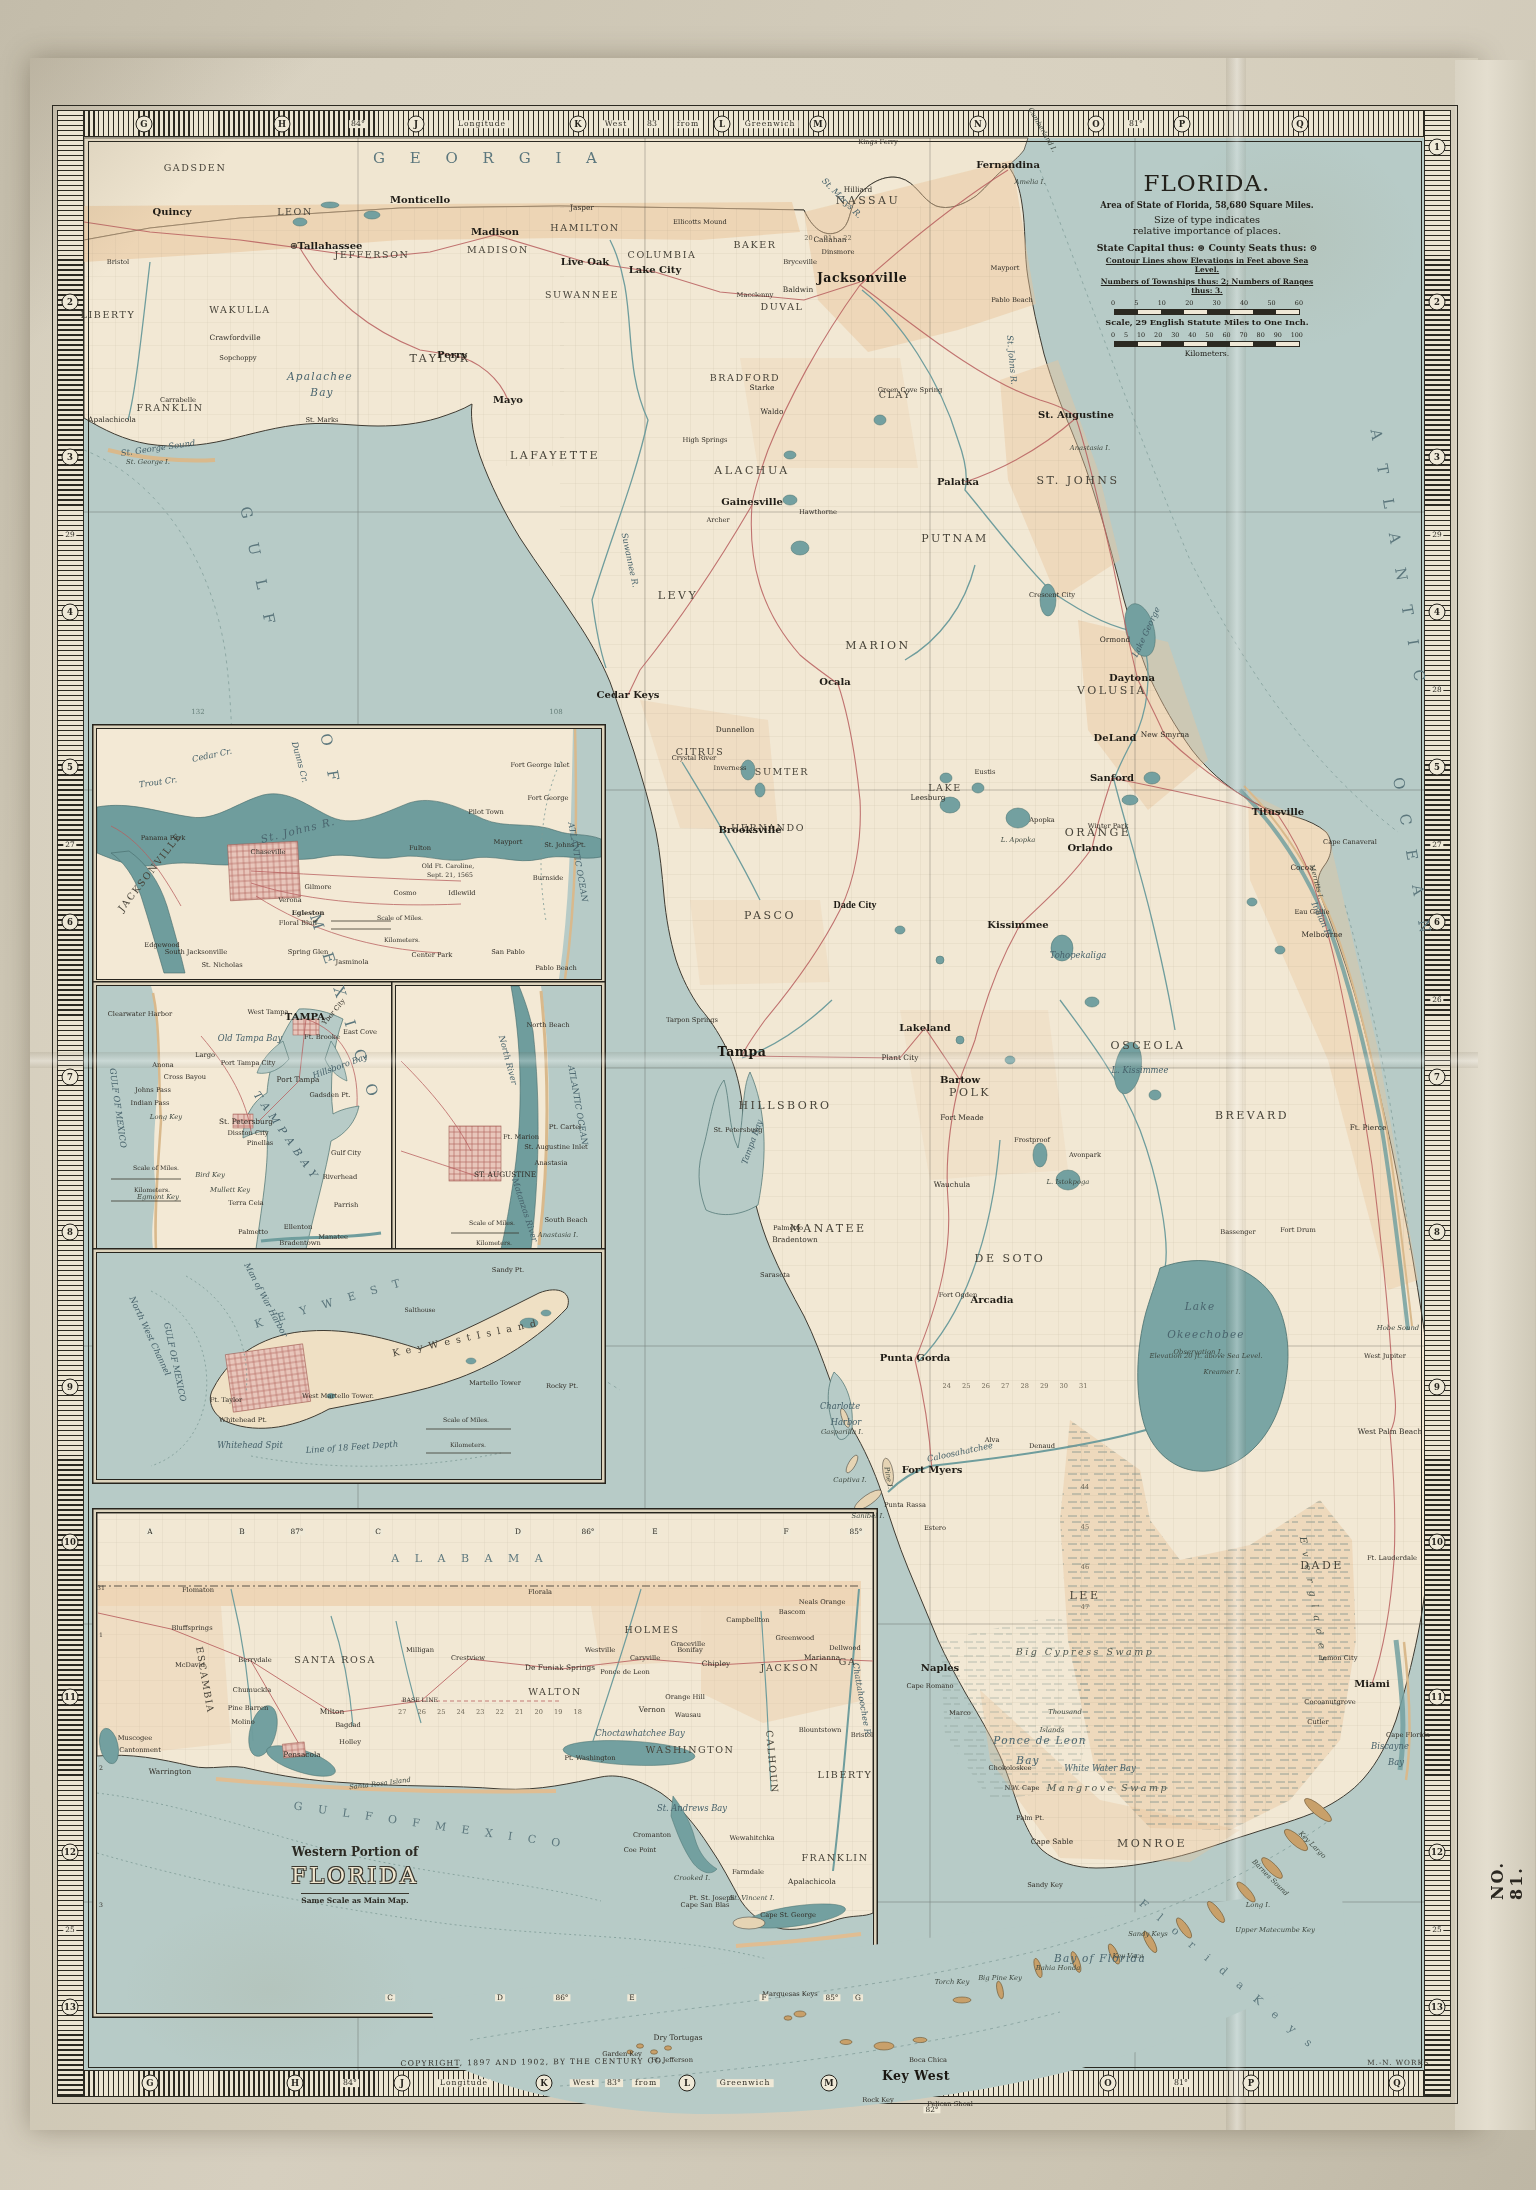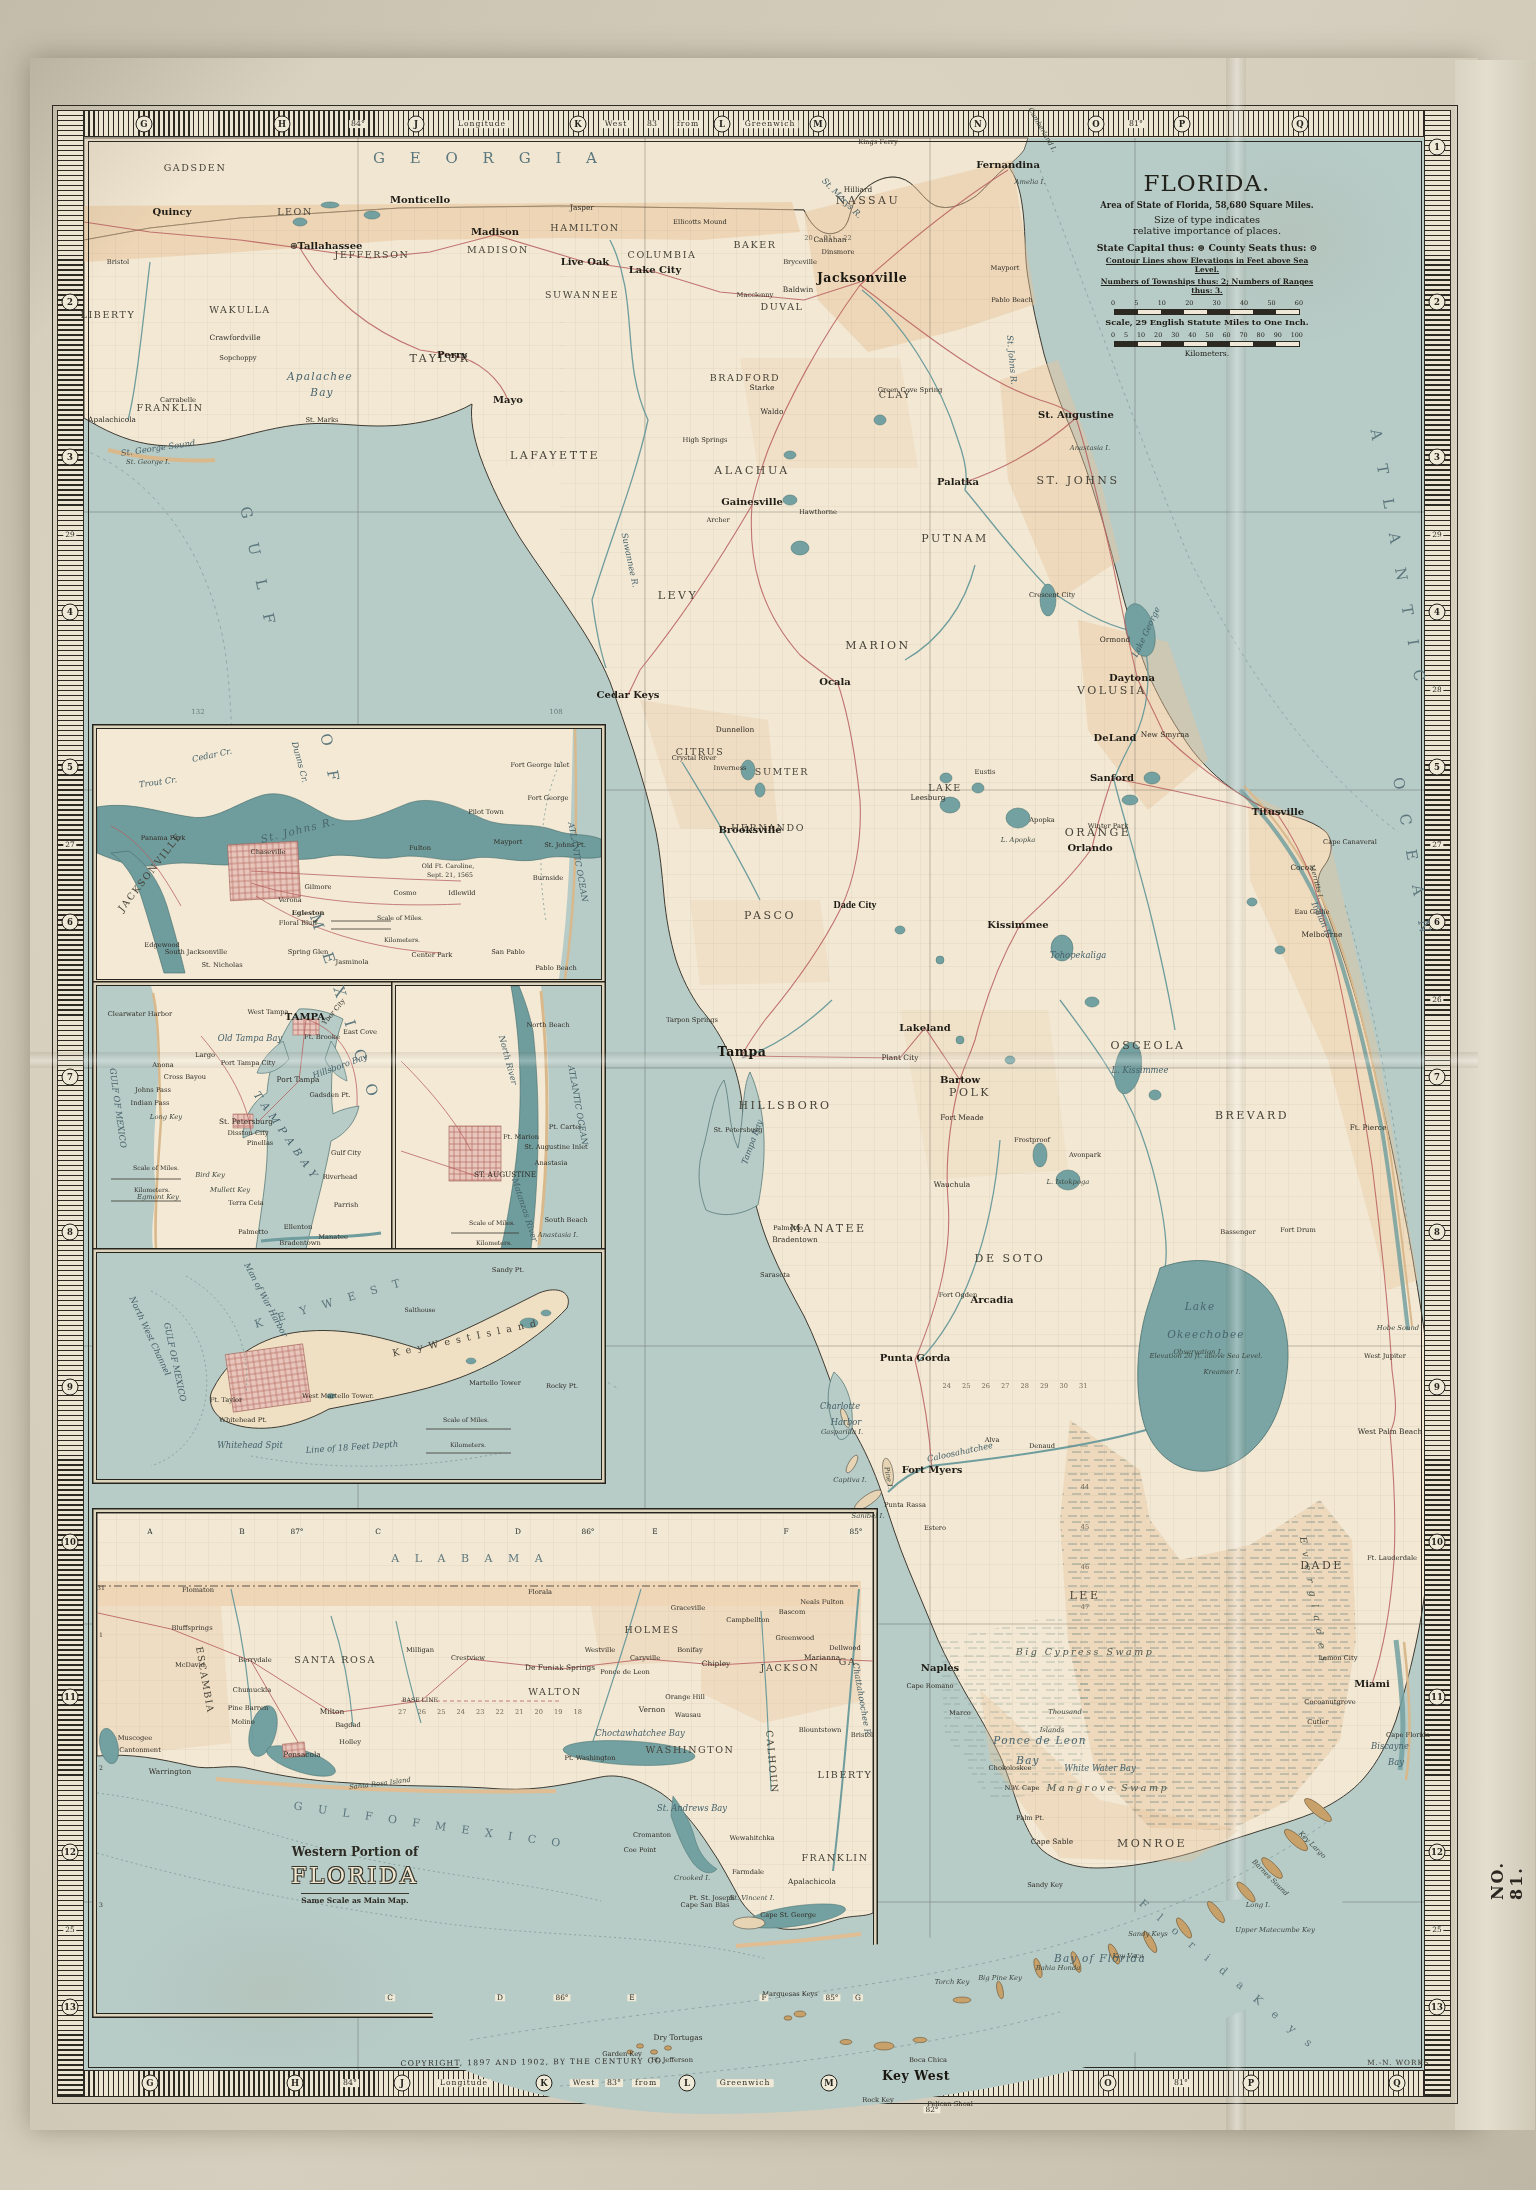--- a/index.html
+++ b/index.html
@@ -860,24 +860,24 @@
       <span class="lbl cty-sm" style="left: 335px; top: 1660px;">SANTA ROSA</span>
       <span class="lbl cty-sm" style="left: 555px; top: 1692px;">WALTON</span>
       <span class="lbl cty-sm" style="left: 652px; top: 1630px;">HOLMES</span>
       <span class="lbl cty-sm" style="left: 790px; top: 1668px;">JACKSON</span>
       <span class="lbl cty-sm" style="left: 690px; top: 1750px;">WASHINGTON</span>
       <span class="lbl cty-sm" style="left: 772px; top: 1762px; --r: 85deg;">CALHOUN</span>
       <span class="lbl cty-sm" style="left: 845px; top: 1775px;">LIBERTY</span>
       <span class="lbl cty-sm" style="left: 835px; top: 1858px;">FRANKLIN</span>
       <span class="lbl t7" style="left: 198px; top: 1590px;">Flomaton</span>
       <span class="lbl t7" style="left: 540px; top: 1592px;">Florala</span>
-      <span class="lbl t7" style="left: 688px; top: 1608px;">Graceville</span>
+      <span class="lbl t7" style="left: 688px; top: 1644px;">Graceville</span>
       <span class="lbl t7" style="left: 748px; top: 1620px;">Campbellton</span>
       <span class="lbl t7" style="left: 792px; top: 1612px;">Bascom</span>
-      <span class="lbl t7" style="left: 822px; top: 1602px;">Neals Fulton</span>
+      <span class="lbl t7" style="left: 822px; top: 1602px;">Neals Orange</span>
       <span class="lbl t7" style="left: 795px; top: 1638px;">Greenwood</span>
       <span class="lbl t7" style="left: 845px; top: 1648px;">Dellwood</span>
       <span class="lbl town" style="left: 822px; top: 1658px;">Marianna</span>
       <span class="lbl town" style="left: 716px; top: 1664px;">Chipley</span>
       <span class="lbl t7" style="left: 690px; top: 1650px;">Bonifay</span>
       <span class="lbl t7" style="left: 600px; top: 1650px;">Westville</span>
       <span class="lbl t7" style="left: 645px; top: 1658px;">Caryville</span>
       <span class="lbl t7" style="left: 625px; top: 1672px;">Ponce de Leon</span>
       <span class="lbl t7" style="left: 685px; top: 1697px;">Orange Hill</span>
       <span class="lbl town" style="left: 652px; top: 1710px;">Vernon</span>

